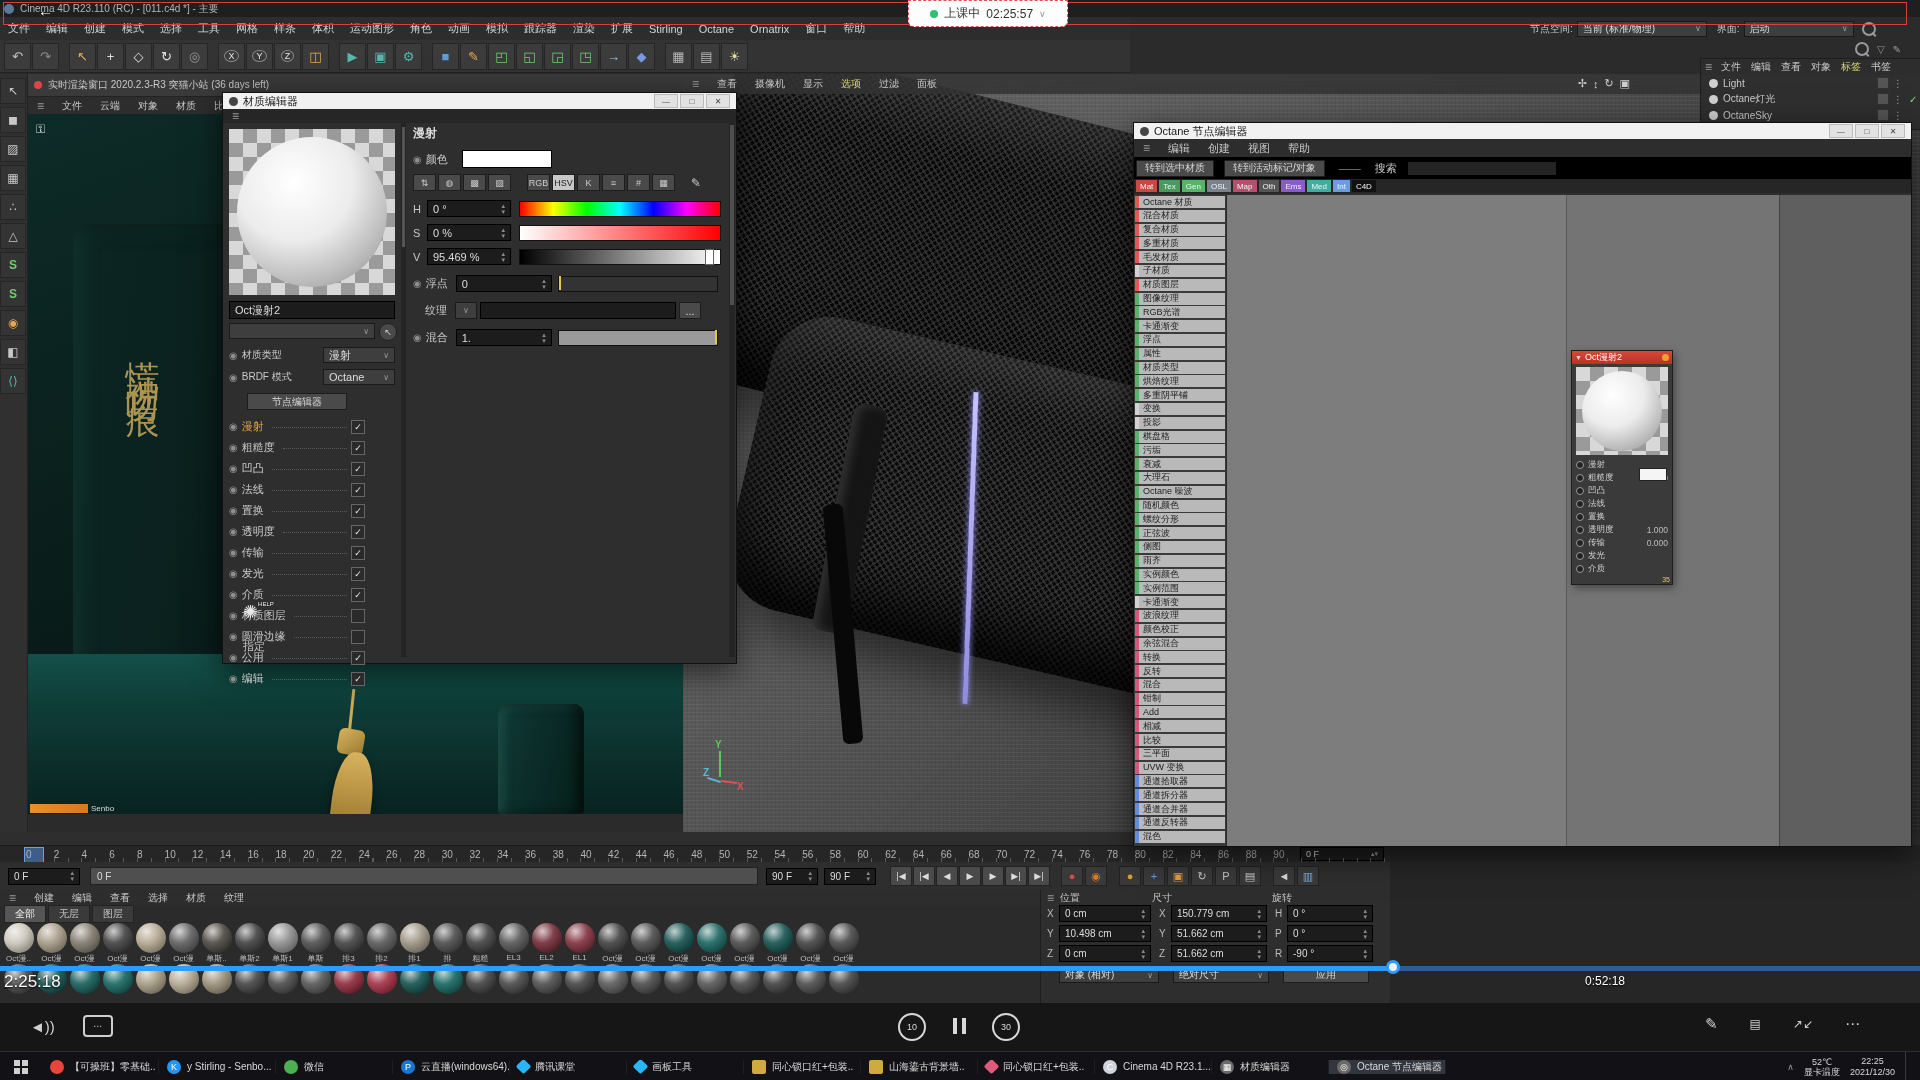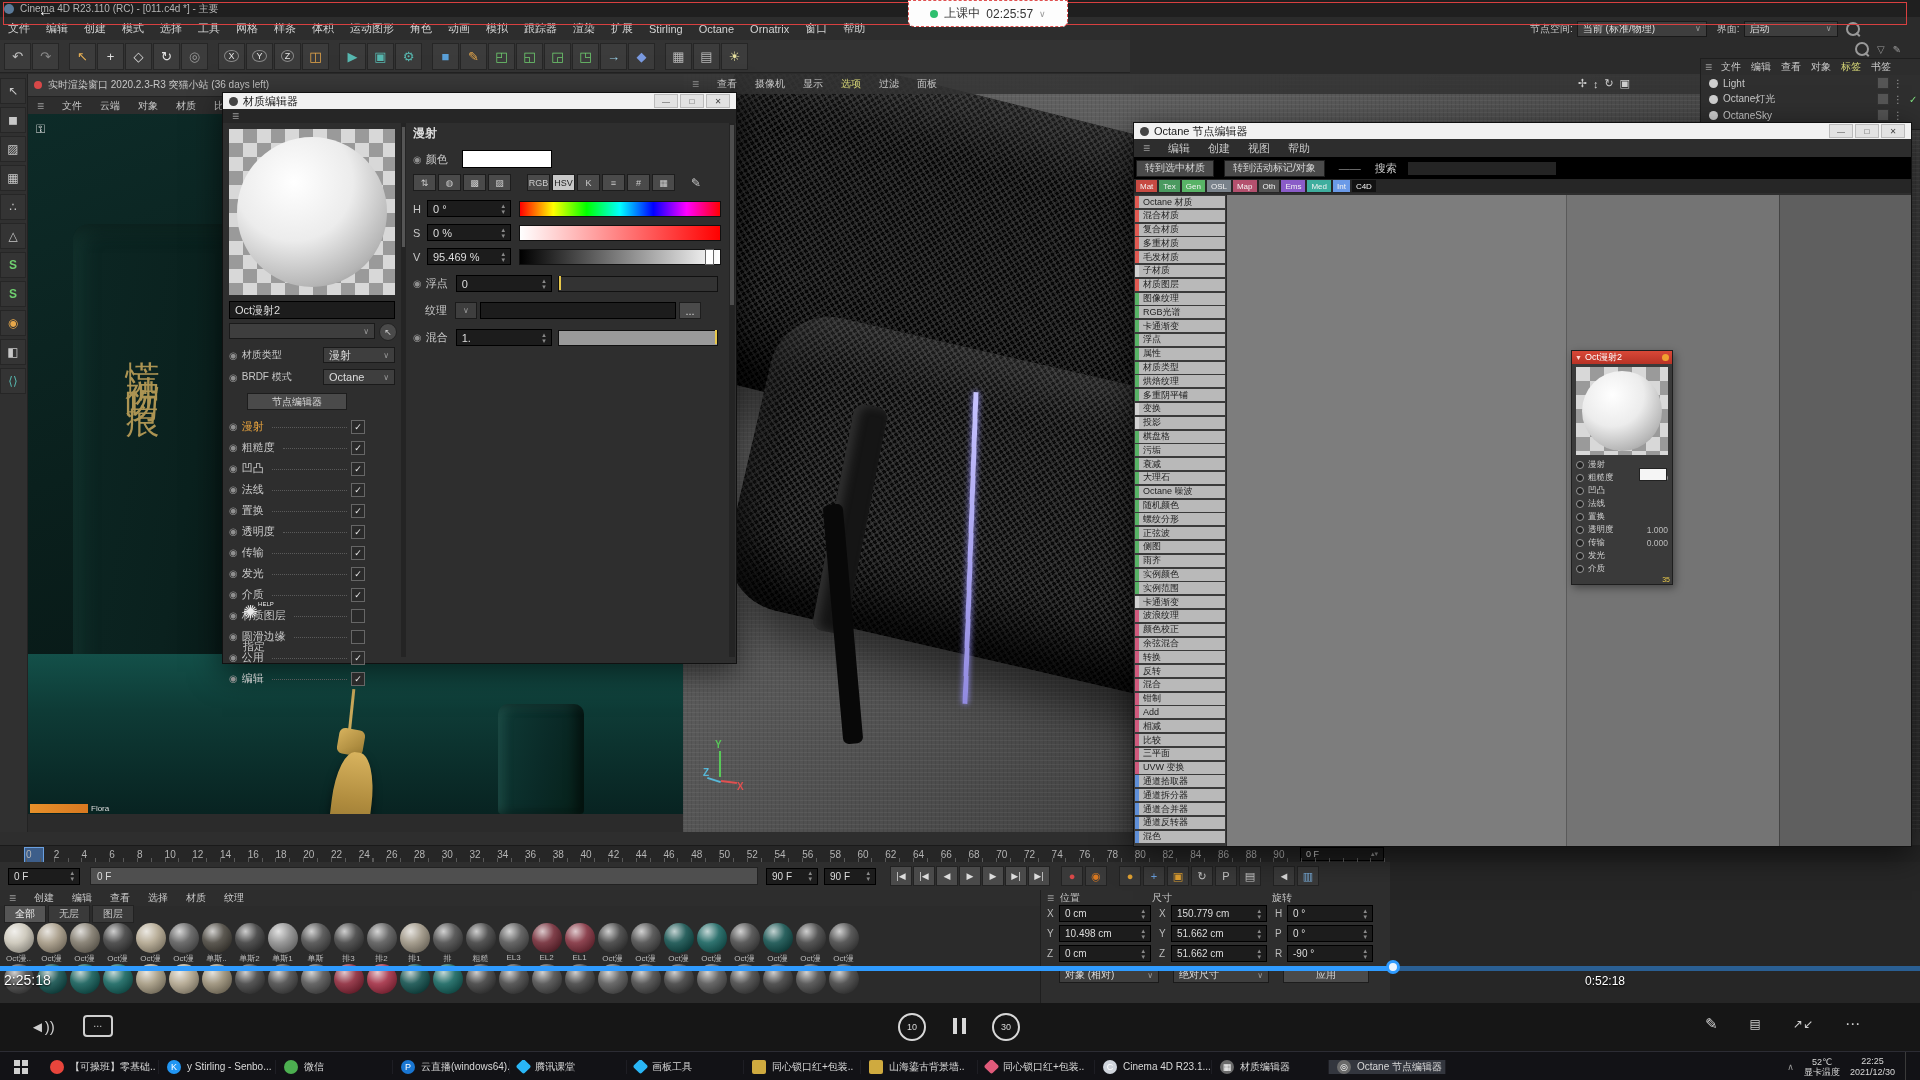--- a/index.html
+++ b/index.html
@@ -133,21 +133,21 @@
       <span>帮助</span>
     </div>
 
   <div class="abs row" style="left:1530px;top:17px;width:390px;height:23px;background:#2b2b2b;font-size:10px;">
     <span>节点空间:</span>
     <span class="dd" style="width:130px;height:16px;margin-left:4px;">
       <span>当前 (标准/物理)</span>
         <span class="ar">∨</span>
     </span>
     <span style="margin-left:10px;">界面:</span>
-    <span class="dd" style="width:94px;height:16px;margin-left:4px;">
+    <span class="dd" style="width:110px;height:16px;margin-left:4px;">
       <span>启动</span>
         <span class="ar">∨</span>
     </span>
     <span class="mag" style="margin-left:8px;"></span>
   </div>
 
   <div class="abs row" style="left:0;top:40px;width:1130px;height:33px;background:#333;border-bottom:1px solid #222;padding-left:4px;box-sizing:border-box;">
 
   <span class="tool-cell">
         <b style="font-weight: normal; color: var(--c,#ccc); --c: #c0c0c0;">↶</b>
@@ -280,21 +280,21 @@
       <div class="abs" style="left:322px;top:575px;width:3px;height:45px;background:#caa95a;transform:rotate(6deg);"></div>
       <div class="abs" style="left:310px;top:615px;width:26px;height:26px;border-radius:6px;background:linear-gradient(135deg,#d8b35e,#9a7b32);transform:rotate(10deg);"></div>
       <div class="abs" style="left:303px;top:638px;width:40px;height:110px;border-radius:45% 45% 30% 30%;background:linear-gradient(180deg,#d8b35e 0%,#b08c3e 45%,#7c6126 100%);transform:rotate(7deg);box-shadow:0 6px 10px rgba(0,0,0,.5);"></div>
 
       <div class="abs" style="left:470px;top:590px;width:86px;height:110px;border-radius:10px 10px 4px 4px;background:linear-gradient(105deg,#0f3a36,#0a2a27 55%,#062018);box-shadow:inset -8px 0 12px rgba(0,0,0,.5), inset 6px 4px 10px rgba(70,130,120,.25);"></div>
     </div>
   </div>
 
   <div class="abs row" style="left:30px;top:804px;z-index:2;">
     <span style="width:58px;height:9px;background:linear-gradient(90deg,#e8902a,#d87820);"></span>
-    <span style="font-size:8px;color:#ddd;margin-left:3px;">Flora</span>
+    <span style="font-size:8px;color:#ddd;margin-left:3px;">Senbo</span>
   </div>
 
   <div class="abs" style="left:683px;top:74px;width:1237px;height:771px;overflow:hidden;background:linear-gradient(135deg,#6e6e6e 0%,#5c5c5c 30%,#424242 60%,#2e2e2e 100%);">
 
     <div class="abs" style="left:0;top:0;right:0;bottom:0;background-image:repeating-linear-gradient(0deg,rgba(255,255,255,.05) 0 1px,transparent 1px 4px),repeating-linear-gradient(90deg,rgba(0,0,0,.08) 0 1px,transparent 1px 4px);"></div>
 
     <div class="abs" style="left:10px;top:30px;width:600px;height:340px;border-radius:50px;transform:rotate(14deg);background-color:#070707;background-image:repeating-linear-gradient(45deg,rgba(70,70,70,.5) 0 2px,transparent 2px 5px),repeating-linear-gradient(-45deg,rgba(60,60,60,.5) 0 2px,transparent 2px 5px);box-shadow:inset 0 30px 50px rgba(120,120,120,.25), inset 0 -40px 60px rgba(0,0,0,.8), 20px 30px 50px rgba(0,0,0,.45);"></div>
     <div class="abs" style="left:60px;top:290px;width:560px;height:300px;border-radius:60px;transform:rotate(13deg);background-color:#0a0a0a;background-image:repeating-linear-gradient(45deg,rgba(80,80,80,.45) 0 2px,transparent 2px 5px),repeating-linear-gradient(-45deg,rgba(70,70,70,.45) 0 2px,transparent 2px 5px);box-shadow:inset 0 25px 40px rgba(130,130,130,.22), inset 0 -35px 55px rgba(0,0,0,.85), 18px 26px 45px rgba(0,0,0,.5);"></div>
     <div class="abs" style="left:150px;top:330px;width:34px;height:230px;border-radius:10px;transform:rotate(11deg);background:#151515;box-shadow:inset 6px 0 10px rgba(90,90,90,.4);"></div>
 
@@ -1011,21 +1011,21 @@
         </span>
       <span class="btn" style="width:86px;height:16px;margin-left:14px;">应用</span>
     </div>
   </div>
   <div class="abs" style="left:1390px;top:862px;width:530px;height:141px;background:#262626;"></div>
 
   <div class="abs" style="left:0;top:966px;width:1920px;height:5px;background:#2a5f93;z-index:30;">
     <div style="width:1395px;height:5px;background:#2f9bff;"></div>
     <div style="position:absolute;left:1386px;top:-6px;width:14px;height:14px;border-radius:50%;background:#eaf4ff;border:3px solid #2f9bff;box-sizing:border-box;"></div>
   </div>
-  <div class="abs" style="left:4px;top:972px;color:#fff;font-size:14px;text-shadow:0 1px 2px #000;z-index:31;">2:25:18</div>
+  <div class="abs" style="left:4px;top:972px;color:#fff;font-size:17px;text-shadow:0 1px 2px #000;z-index:31;">2:25:18</div>
   <div class="abs" style="left:1585px;top:974px;color:#fff;font-size:12px;text-shadow:0 1px 2px #000;z-index:31;">0:52:18</div>
 
   <div class="abs pbar" style="left:0;top:1003px;width:1920px;height:48px;z-index:30;">
     <div class="abs row" style="left:30px;top:12px;gap:28px;">
       <span class="p-ico">◄))</span>
       <span style="width:26px;height:18px;border:2px solid #cfcfcf;border-radius:4px;color:#cfcfcf;font-size:9px;display:flex;align-items:center;justify-content:center;">⋯</span>
     </div>
     <div class="abs row" style="left:898px;top:10px;gap:24px;">
       <span class="circle-ico">
           <span>10</span>

